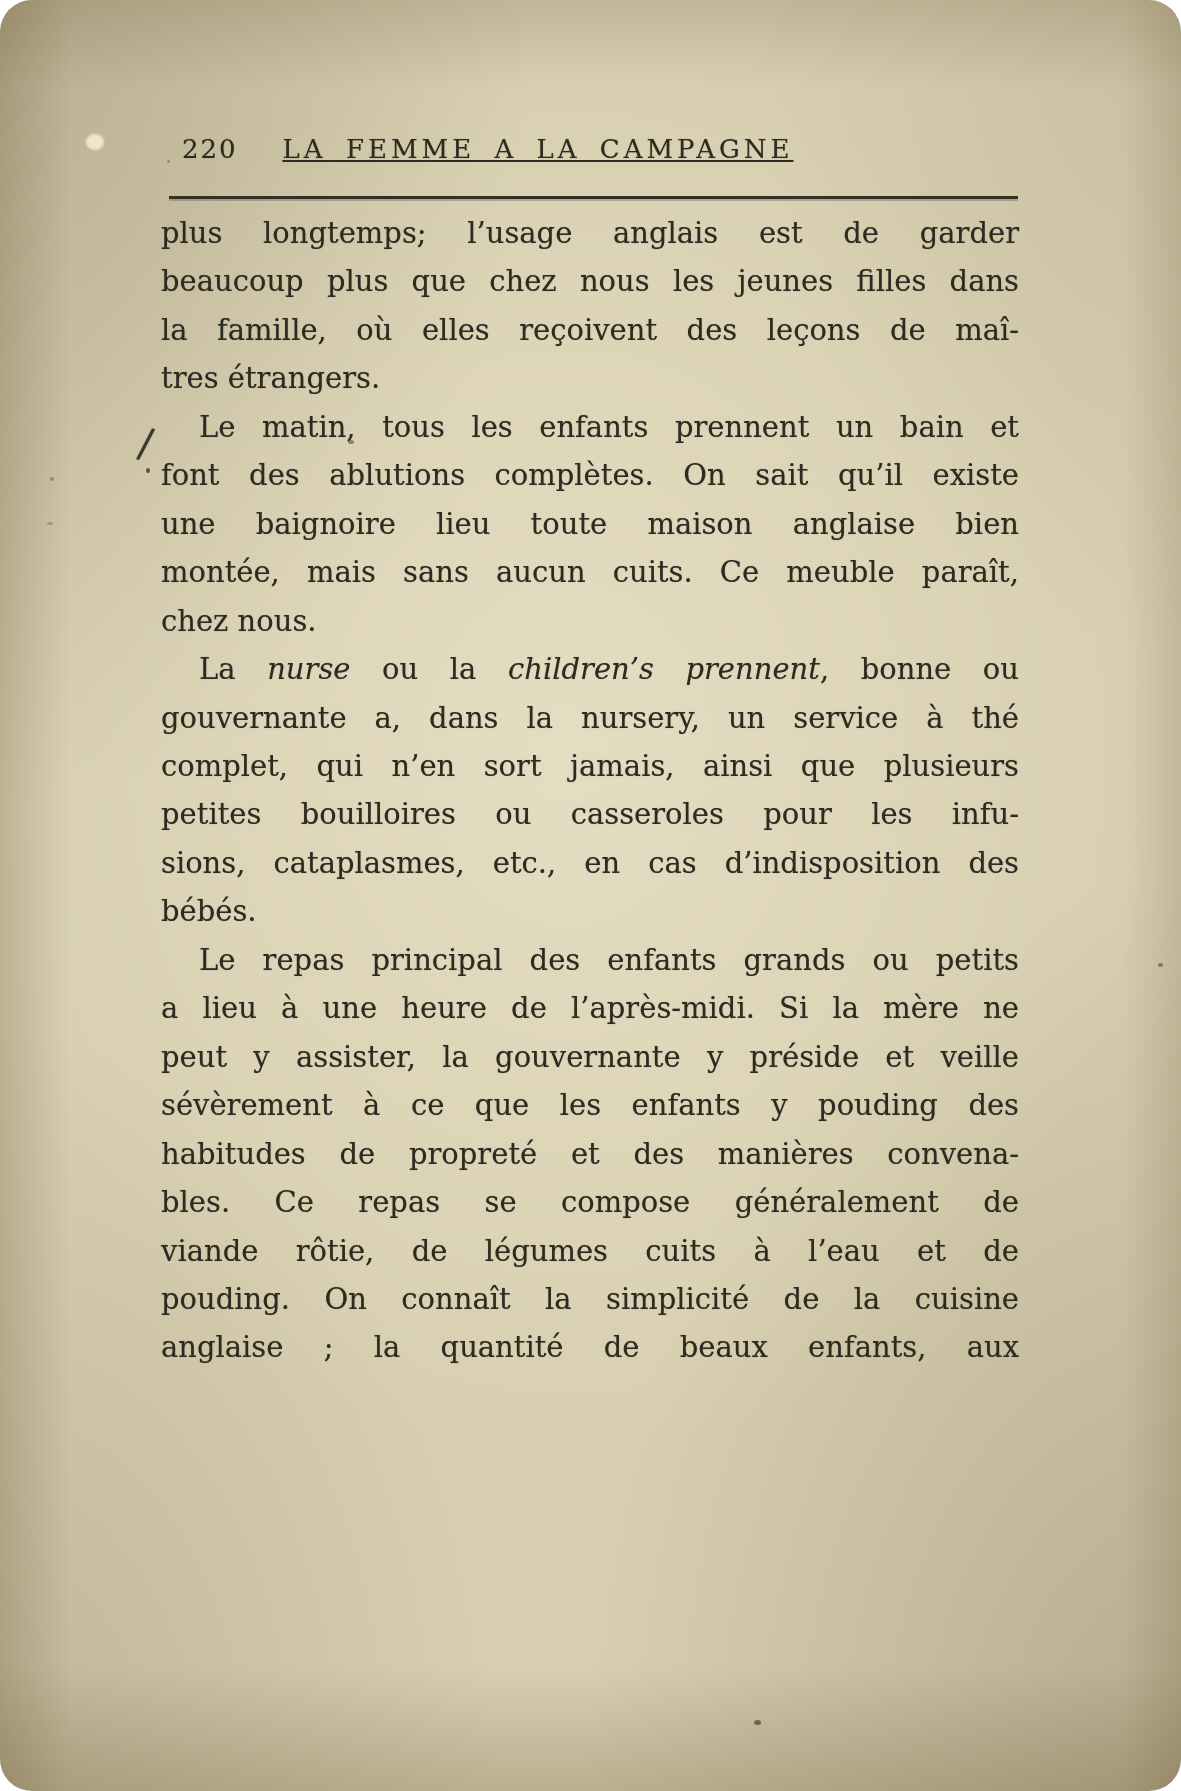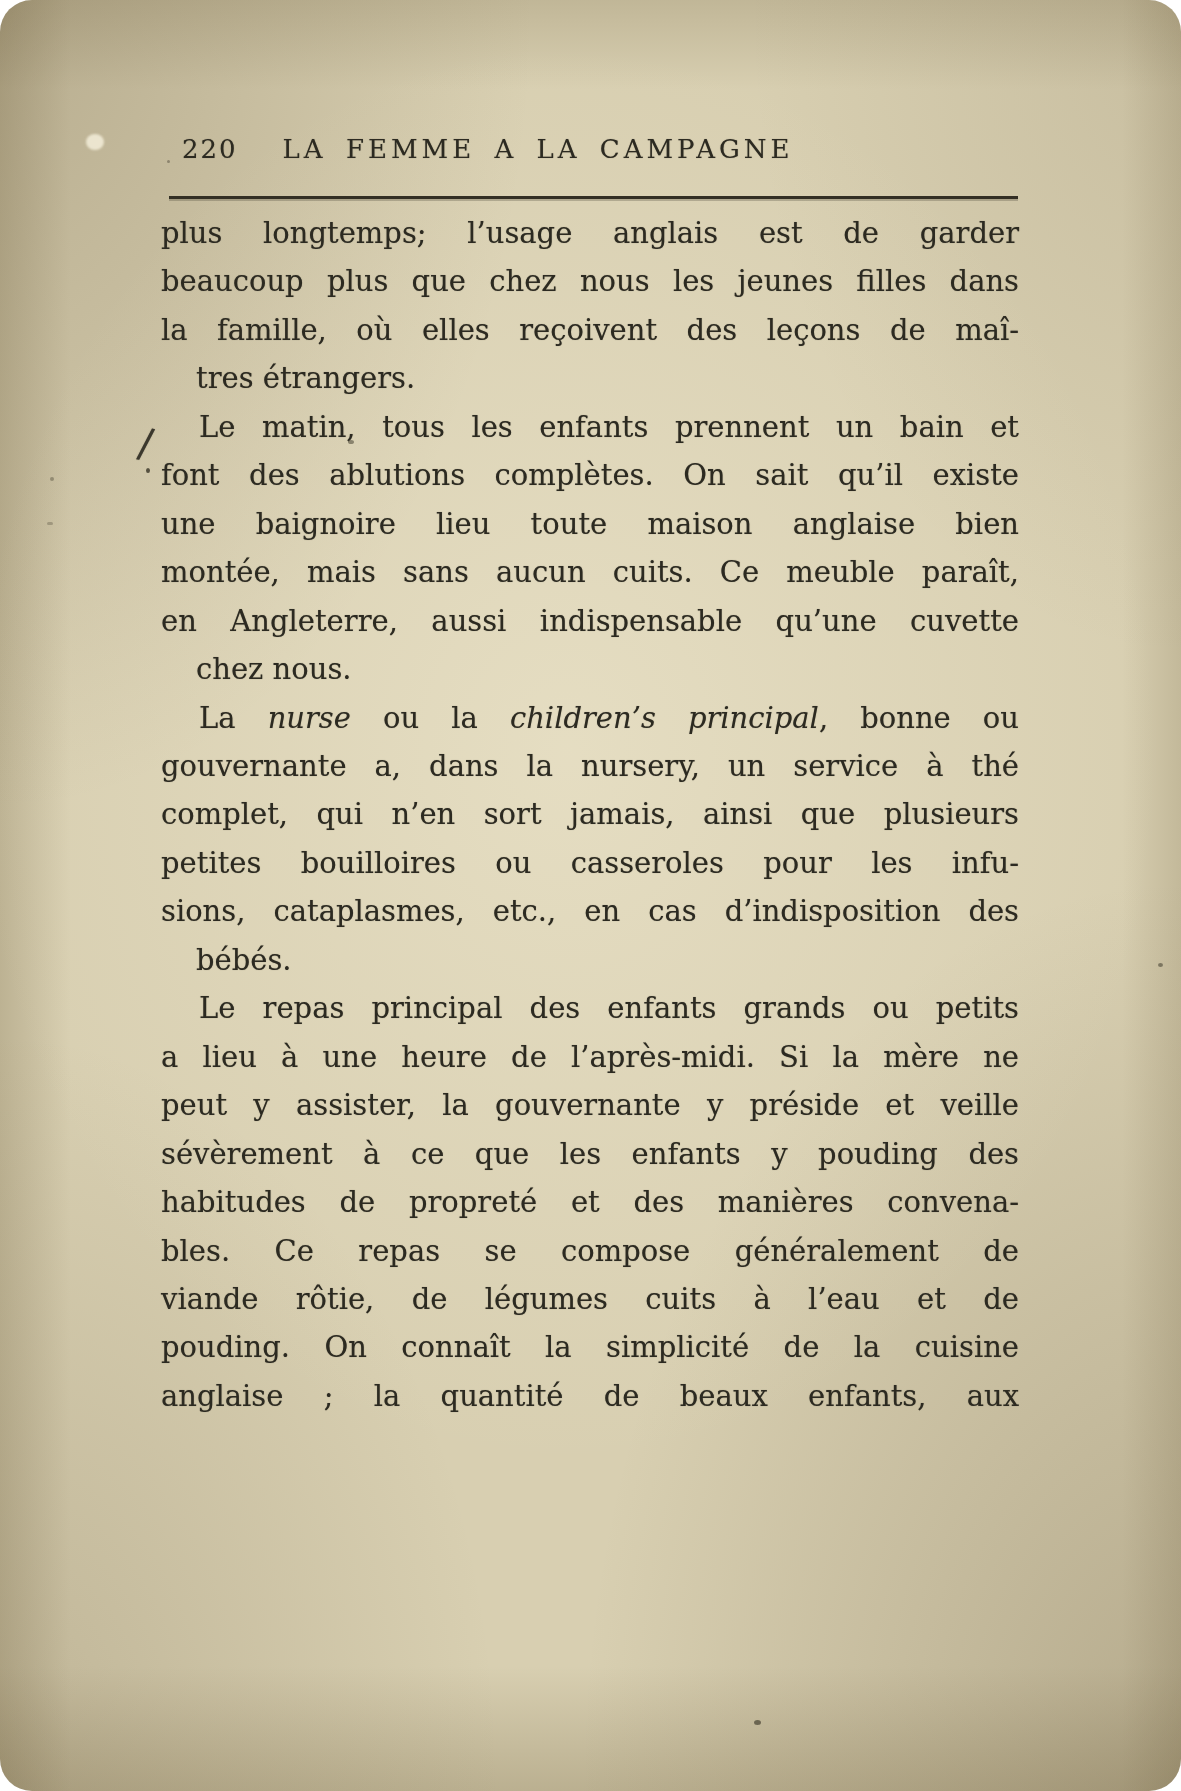--- a/index.html
+++ b/index.html
@@ -31,35 +31,36 @@
   .pagenum {
     position:absolute; left:21px; top:0;
     letter-spacing:2px;
     text-shadow:0 0 1px rgba(44,42,33,0.45);
   }
   .running-title {
     position:relative; left:-52px;
     text-align:center;
     letter-spacing:4px; word-spacing:7px;
     text-shadow:0 0 1px rgba(44,42,33,0.45);
+    text-decoration:underline;
   }
 
   .rule {
     position:absolute; top:196px; left:169px; width:849px; height:3px;
     background:#332f24;
     box-shadow:0 2px 0 rgba(51,47,36,0.25);
   }
 
   .textcol {
     position:absolute; top:209px; left:161px; width:858px;
     font-size:29px; line-height:48.45px;
     text-shadow:0 0 1px rgba(44,42,33,0.40);
   }
   .ln { text-align:justify; text-align-last:justify; }
-  .ln.endline { text-align:center; text-align-last:left;margin-left:35px; }
+  .ln.endline { text-align:center; text-align-last:left; }
   .ln.indent { padding-left:38px; }
   .it { font-style:italic;margin-top:17px; }
 
   .margin-mark {
     position:absolute; left:139px; top:420px;
     font-size:40px; color:#3b382d;
     transform:rotate(10deg);
     text-shadow:0 0 1px rgba(59,56,45,0.6);
   }
   .speck { position:absolute; border-radius:50%; background:#55503f; }
@@ -91,24 +92,23 @@
 
     <div class="ln">plus longtemps; l’usage anglais est de garder</div>
     <div class="ln">beaucoup plus que chez nous les jeunes filles dans</div>
     <div class="ln">la famille, où elles reçoivent des leçons de maî-</div>
     <div class="ln endline">tres étrangers.</div>
 
     <div class="ln indent">Le matin, tous les enfants prennent un bain et</div>
     <div class="ln">font des ablutions complètes. On sait qu’il existe</div>
     <div class="ln">une baignoire lieu toute maison anglaise bien</div>
     <div class="ln">montée, mais sans aucun cuits. Ce meuble paraît,</div>
-    <div class="ln">en Angleterre, aussi indispensable qu’une cuvette</div>
     <div class="ln endline">chez nous.</div>
 
-    <div class="ln indent"><span>La </span><span class="it">nurse</span><span> ou la </span><span class="it">children’s principal</span><span>, bonne ou</span></div>
+    <div class="ln indent"><span>La </span><span class="it">nurse</span><span> ou la </span><span class="it">children’s prennent</span><span>, bonne ou</span></div>
     <div class="ln">gouvernante a, dans la nursery, un service à thé</div>
     <div class="ln">complet, qui n’en sort jamais, ainsi que plusieurs</div>
     <div class="ln">petites bouilloires ou casseroles pour les infu-</div>
     <div class="ln">sions, cataplasmes, etc., en cas d’indisposition des</div>
     <div class="ln endline">bébés.</div>
 
     <div class="ln indent">Le repas principal des enfants grands ou petits</div>
     <div class="ln">a lieu à une heure de l’après-midi. Si la mère ne</div>
     <div class="ln">peut y assister, la gouvernante y préside et veille</div>
     <div class="ln">sévèrement à ce que les enfants y pouding des</div>

